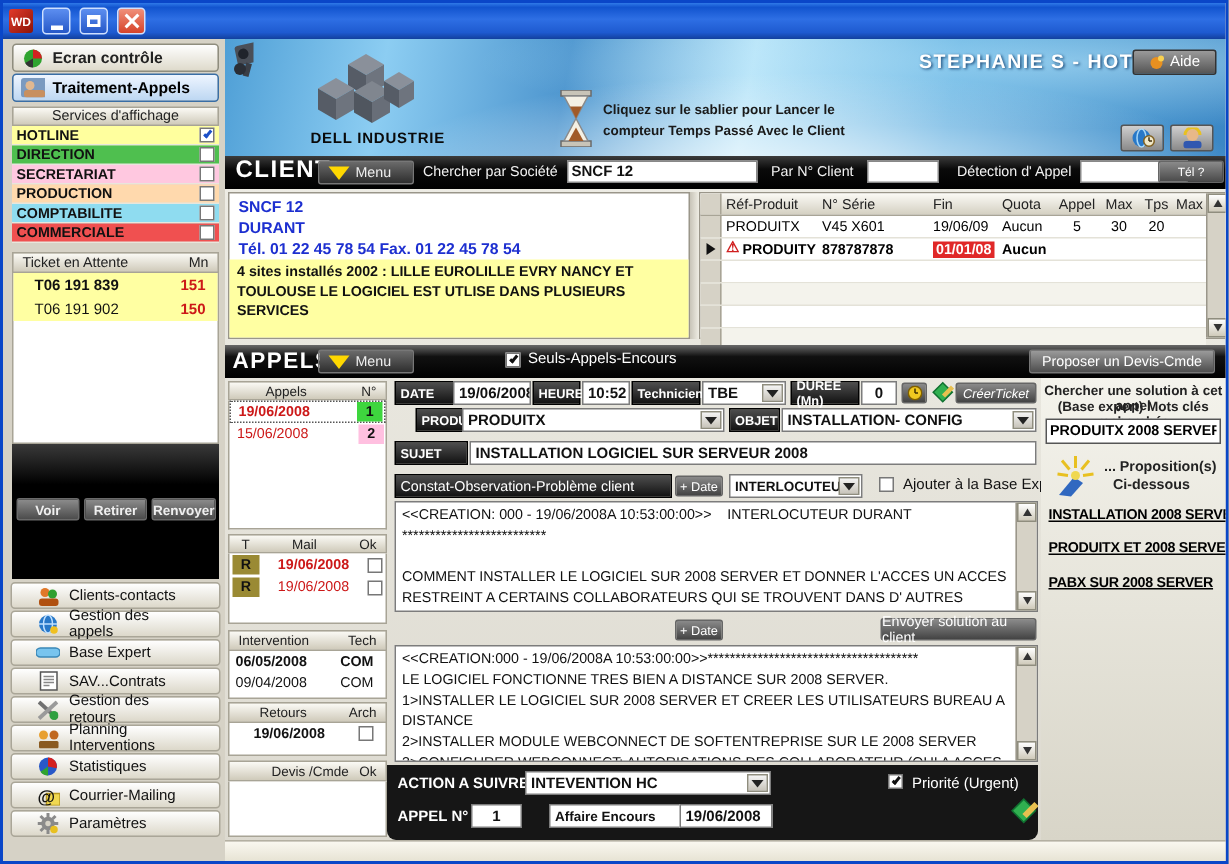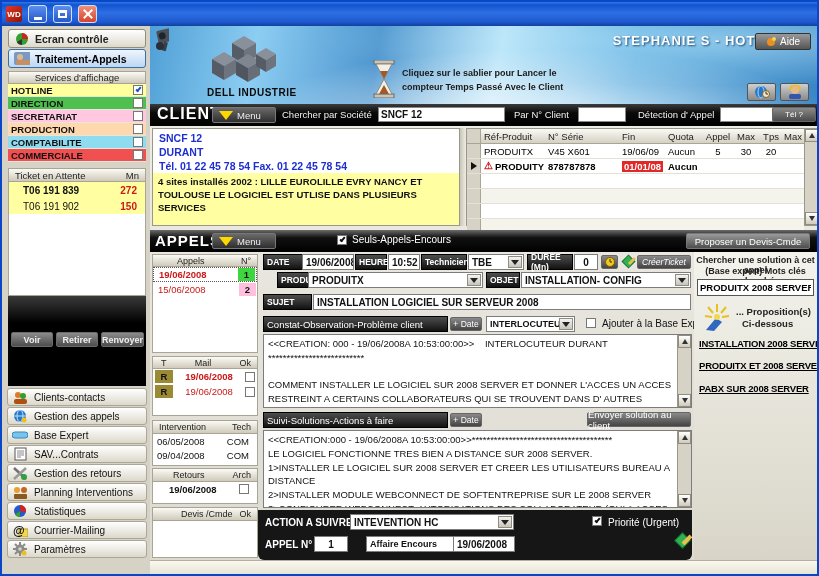--- a/index.html
+++ b/index.html
@@ -26,21 +26,21 @@
 .svc-row{position:absolute;left:4px;width:138px;height:13px;display:flex;align-items:center;justify-content:space-between;padding:0 3px;border-bottom:1px solid #e8e6dc;font-size:9.5px;font-weight:bold;color:#111}
 .cb{width:10px;height:10px;background:#fff;border:1px solid #777;display:flex;align-items:center;justify-content:center}
 .ck{display:block;width:3px;height:6px;border:solid #1c50c8;border-width:0 2px 2px 0;transform:rotate(40deg);margin-top:-2px}
 .ck.dark{border-color:#111}
 .tkt-hdr{position:absolute;left:4px;top:142px;width:138px;height:14px;background:linear-gradient(#fbfaf5,#cfcaba);border:1px solid #a8a496;font-size:9.5px;color:#222;display:flex;justify-content:space-between;padding:0 6px;align-items:center}
 #tkt-body{position:absolute;left:4px;top:156px;width:138px;height:114px;background:#fff;border:1px solid #a8a496;border-top:none}
 .tkt-row{height:16px;background:#ffffa2;display:flex;align-items:center;justify-content:space-between;padding:0 8px 0 14px;font-size:10px;color:#111}
 .tkt-row .mn{color:#cc1818;font-weight:bold}
 #sb-dark{position:absolute;left:4px;top:270px;width:138px;height:90px;background:linear-gradient(#3a3a3a,#000 30%,#000)}
 .dk-btn{position:absolute;top:36px;height:15px;border:1px solid #6a6a6a;border-radius:2px;background:linear-gradient(#8c8c8c,#4c4c4c);color:#efefef;font-size:9px;font-weight:bold;display:flex;align-items:center;justify-content:center}
-.menu-item{position:absolute;left:3px;width:140px;height:18px;border:1px solid #aaa698;border-radius:3px;background:linear-gradient(#ffffff,#dcd8ca);display:flex;align-items:center;gap:6px;padding:0 4px;font-size:10px;color:#111}
+.menu-item{position:absolute;left:3px;width:140px;height:18px;border:1px solid #aaa698;border-radius:3px;background:linear-gradient(#ffffff,#dcd8ca);display:flex;align-items:center;gap:6px;padding:0 16px;font-size:10px;color:#111}
 .mi-icon{width:16px;height:14px;display:flex;align-items:center;justify-content:center;flex:none}
 
 #main{position:absolute;left:148px;top:24px;width:669px;height:550px;background:linear-gradient(#f1f0e9,#dcd9cf)}
 
 #banner{position:absolute;left:0;top:0;width:669px;height:78px;overflow:hidden;
 background:radial-gradient(ellipse at 58% 130%,rgba(255,255,255,.85),rgba(255,255,255,0) 55%),
 radial-gradient(ellipse at 85% 20%,rgba(200,240,255,.5),rgba(0,0,0,0) 50%),
 linear-gradient(100deg,#4f9fd6 0%,#8ccdf2 16%,#4e96cf 34%,#b9e4f8 52%,#5cacdf 72%,#3a86c4 100%)}
 #banner-user{position:absolute;right:30px;top:7px;color:#fff;font-weight:bold;font-size:13px;letter-spacing:1px;text-shadow:1px 1px 2px #1a4a7a}
 #aide-btn{position:absolute;right:8px;top:7px;width:56px;height:17px;border:1px solid #333;border-radius:2px;background:linear-gradient(#9a9a9a,#555);color:#fff;font-size:10px;display:flex;align-items:center;justify-content:center;gap:3px}
@@ -181,21 +181,21 @@
         <span class="cb"></span>
       </div>
 
     <div class="tkt-hdr">
       <span>Ticket en Attente</span>
       <span>Mn</span>
     </div>
     <div id="tkt-body">
       <div class="tkt-row" style="font-weight:bold">
         <span>T06 191 839</span>
-        <span class="mn">272</span>
+        <span class="mn">151</span>
       </div>
       <div class="tkt-row">
         <span>T06 191 902</span>
         <span class="mn">150</span>
       </div>
     </div>
 
     <div id="sb-dark">
       <span class="dk-btn" style="left:3px;width:42px">Voir</span>
       <span class="dk-btn" style="left:48px;width:42px">Retirer</span>
@@ -515,21 +515,21 @@
         <span class="ml-date">19/06/2008</span>
         <span class="cb" style="margin-right:2px"></span>
       </div>
     </div>
 
     <div class="mini-tbl-hdr" style="top:394px;height:14px">
       <span>Intervention</span>
       <span>Tech</span>
     </div>
     <div class="mini-box" style="top:408px;height:32px">
-      <div class="iv-row" style="font-weight:normal">
+      <div class="iv-row" style="font-weight:bold">
         <span>06/05/2008</span>
         <span>COM</span>
       </div>
       <div class="iv-row">
         <span>09/04/2008</span>
         <span>COM</span>
       </div>
     </div>
 
     <div class="mini-tbl-hdr" style="top:442px;height:14px">
@@ -612,21 +612,20 @@
       <div class="vsb">
         <span class="sbb" style="top:0">
             <span class="arr-up"></span>
           </span>
         <span class="sbb" style="bottom:0">
             <span class="arr-dn"></span>
           </span>
       </div>
     </div>
 
-    <span class="blbl" style="left:113px;top:386px;width:185px;font-size:9.5px;font-weight:normal">Suivi-Solutions-Actions à faire</span>
     <span class="sm-btn" style="left:300px;top:387px;width:32px">+ Date</span>
     <span class="sm-btn" style="left:437px;top:386px;width:104px;height:15px;font-size:9.5px">Envoyer solution au client</span>
 
     <div class="ta" style="left:113px;top:404px;width:429px;height:78px">
       <div class="ta-text pre">&lt;&lt;CREATION:000 - 19/06/2008A 10:53:00:00&gt;&gt;**************************************
 LE LOGICIEL FONCTIONNE TRES BIEN A DISTANCE SUR 2008 SERVER.
 1&gt;INSTALLER LE LOGICIEL SUR 2008 SERVER ET CREER LES UTILISATEURS BUREAU A DISTANCE
 2&gt;INSTALLER MODULE WEBCONNECT DE SOFTENTREPRISE SUR LE 2008 SERVER
 3&gt;CONFIGURER WEBCONNECT: AUTORISATIONS DES COLLABORATEUR (QUI A ACCES A QUOI)</div>
       <div class="vsb">

